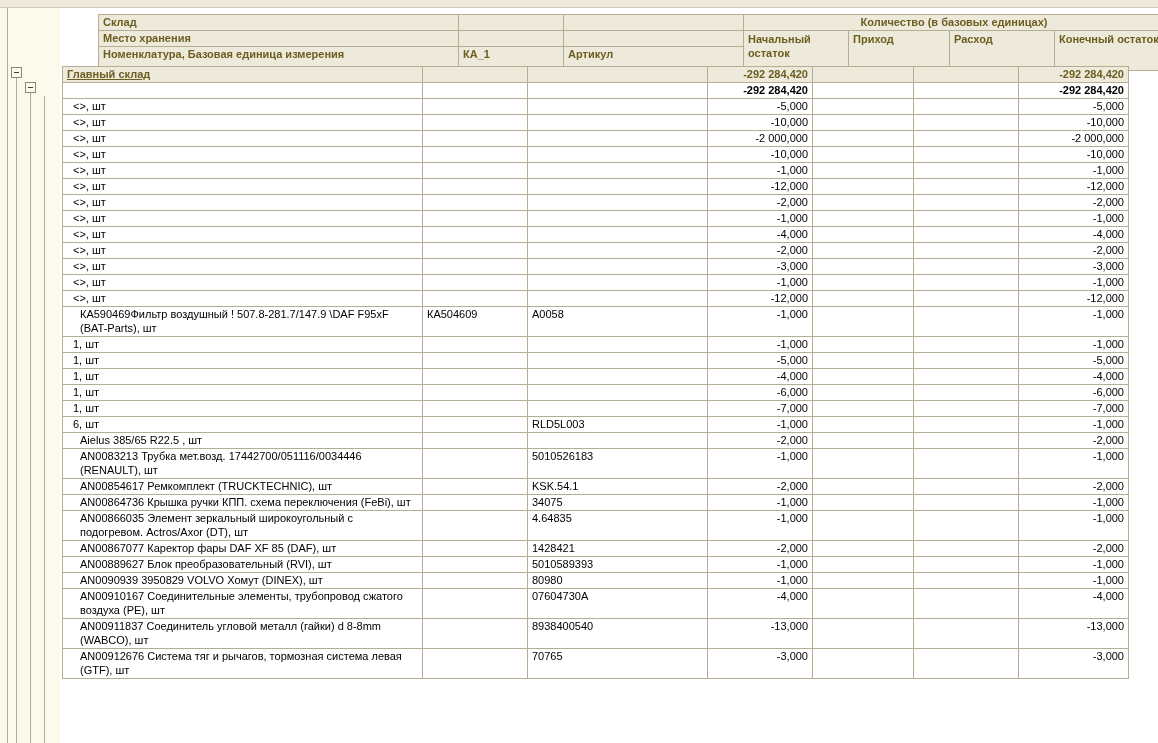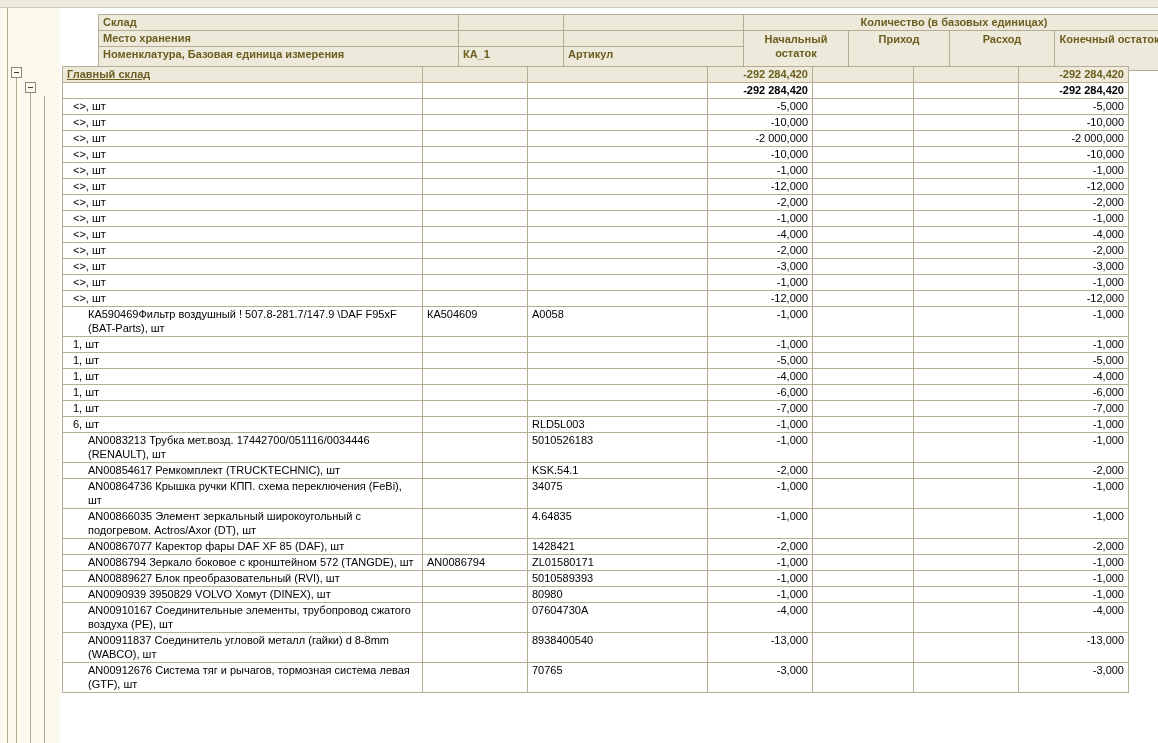--- a/index.html
+++ b/index.html
@@ -19,25 +19,25 @@
 
   
   table{border-collapse:collapse;table-layout:fixed;width:1066px;font-family:inherit;font-size:11px;}
   th,td{border:1px solid #B6AE92;overflow:hidden;box-sizing:border-box;}
   .hdr-table{position:absolute;left:62px;top:14px;margin-left:36px;}
   .body-table{position:absolute;left:62px;top:66px;}
 
   th{background:#EDE9DB;color:#6B5E1F;font-weight:bold;text-align:left;
      padding:1px 4px;height:13px;line-height:13px;vertical-align:top;white-space:nowrap;}
   th.qty-group{text-align:center;}
-  th.qty-col{text-align:center;white-space:normal;line-height:14px;vertical-align:top;}
+  th.qty-col{white-space:normal;line-height:14px;vertical-align:top;}
   th.nomen-row{height:24px;}
 
   td{padding:0 4px 1px;height:13px;line-height:14px;vertical-align:top;background:#fff;}
-  td.c-name{padding-left:25px;}
+  td.c-name{padding-left:17px;}
   td.c-name.ind{padding-left:10px;}
   td.c-num{text-align:right;}
   tr.row-group td{background:#EDE9DB;color:#6B5E1F;font-weight:bold;}
   tr.row-group td.c-name{padding-left:4px;text-decoration:underline;}
   tr.row-total td{font-weight:bold;}
 </style>
 </head>
 <body>
 
 <div id="screen">
@@ -294,20 +294,29 @@
         <tr class="row-data">
           <td class="c-name ind">6, шт</td>
           <td class="c-ka1"></td>
           <td class="c-art">RLD5L003</td>
           <td class="c-num">-1,000</td>
           <td class="c-num"></td>
           <td class="c-num"></td>
           <td class="c-num">-1,000</td>
         </tr>
         <tr class="row-data">
+          <td class="c-name">Aielus  385/65  R22.5 , шт</td>
+          <td class="c-ka1"></td>
+          <td class="c-art"></td>
+          <td class="c-num">-2,000</td>
+          <td class="c-num"></td>
+          <td class="c-num"></td>
+          <td class="c-num">-2,000</td>
+        </tr>
+        <tr class="row-data">
           <td class="c-name">AN0083213 Трубка мет.возд. 17442700/051116/0034446 (RENAULT), шт</td>
           <td class="c-ka1"></td>
           <td class="c-art">5010526183</td>
           <td class="c-num">-1,000</td>
           <td class="c-num"></td>
           <td class="c-num"></td>
           <td class="c-num">-1,000</td>
         </tr>
         <tr class="row-data">
           <td class="c-name">AN00854617 Ремкомплект (TRUCKTECHNIC), шт</td>
@@ -337,29 +346,20 @@
           <td class="c-num">-1,000</td>
         </tr>
         <tr class="row-data">
           <td class="c-name">AN00867077 Каректор фары DAF XF 85 (DAF), шт</td>
           <td class="c-ka1"></td>
           <td class="c-art">1428421</td>
           <td class="c-num">-2,000</td>
           <td class="c-num"></td>
           <td class="c-num"></td>
           <td class="c-num">-2,000</td>
-        </tr>
-        <tr class="row-data">
-          <td class="c-name">AN0086794 Зеркало боковое с кронштейном 572 (TANGDE), шт</td>
-          <td class="c-ka1">AN0086794</td>
-          <td class="c-art">ZL01580171</td>
-          <td class="c-num">-1,000</td>
-          <td class="c-num"></td>
-          <td class="c-num"></td>
-          <td class="c-num">-1,000</td>
         </tr>
         <tr class="row-data">
           <td class="c-name">AN00889627 Блок преобразовательный (RVI), шт</td>
           <td class="c-ka1"></td>
           <td class="c-art">5010589393</td>
           <td class="c-num">-1,000</td>
           <td class="c-num"></td>
           <td class="c-num"></td>
           <td class="c-num">-1,000</td>
         </tr>

